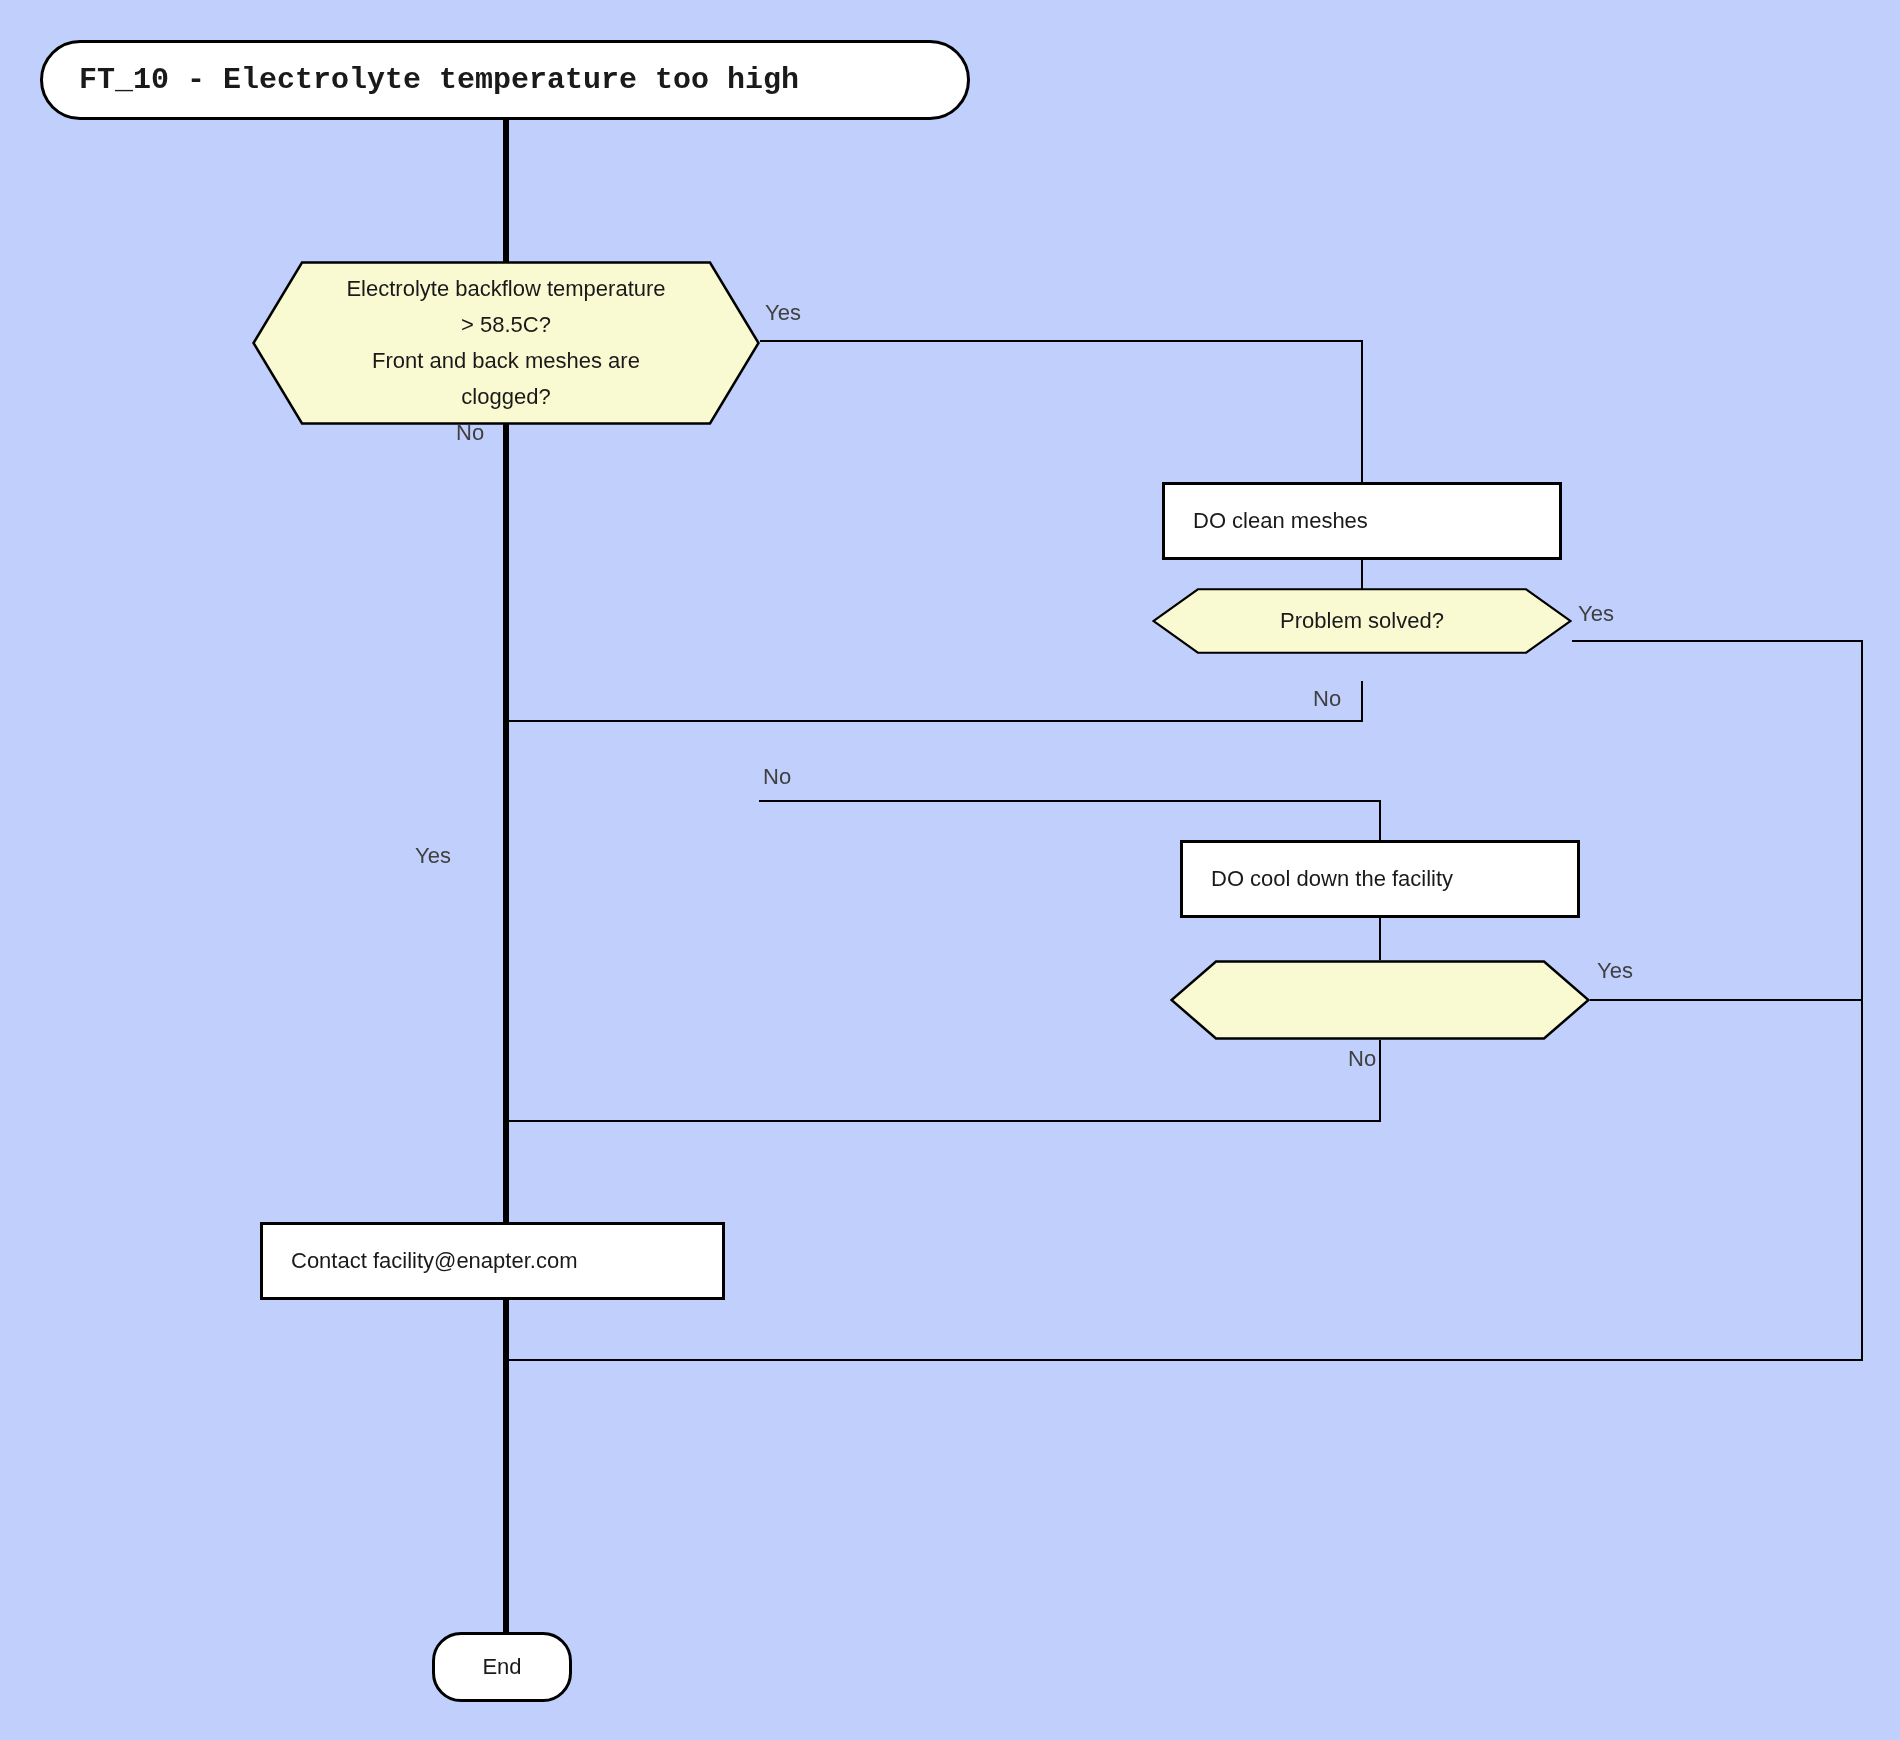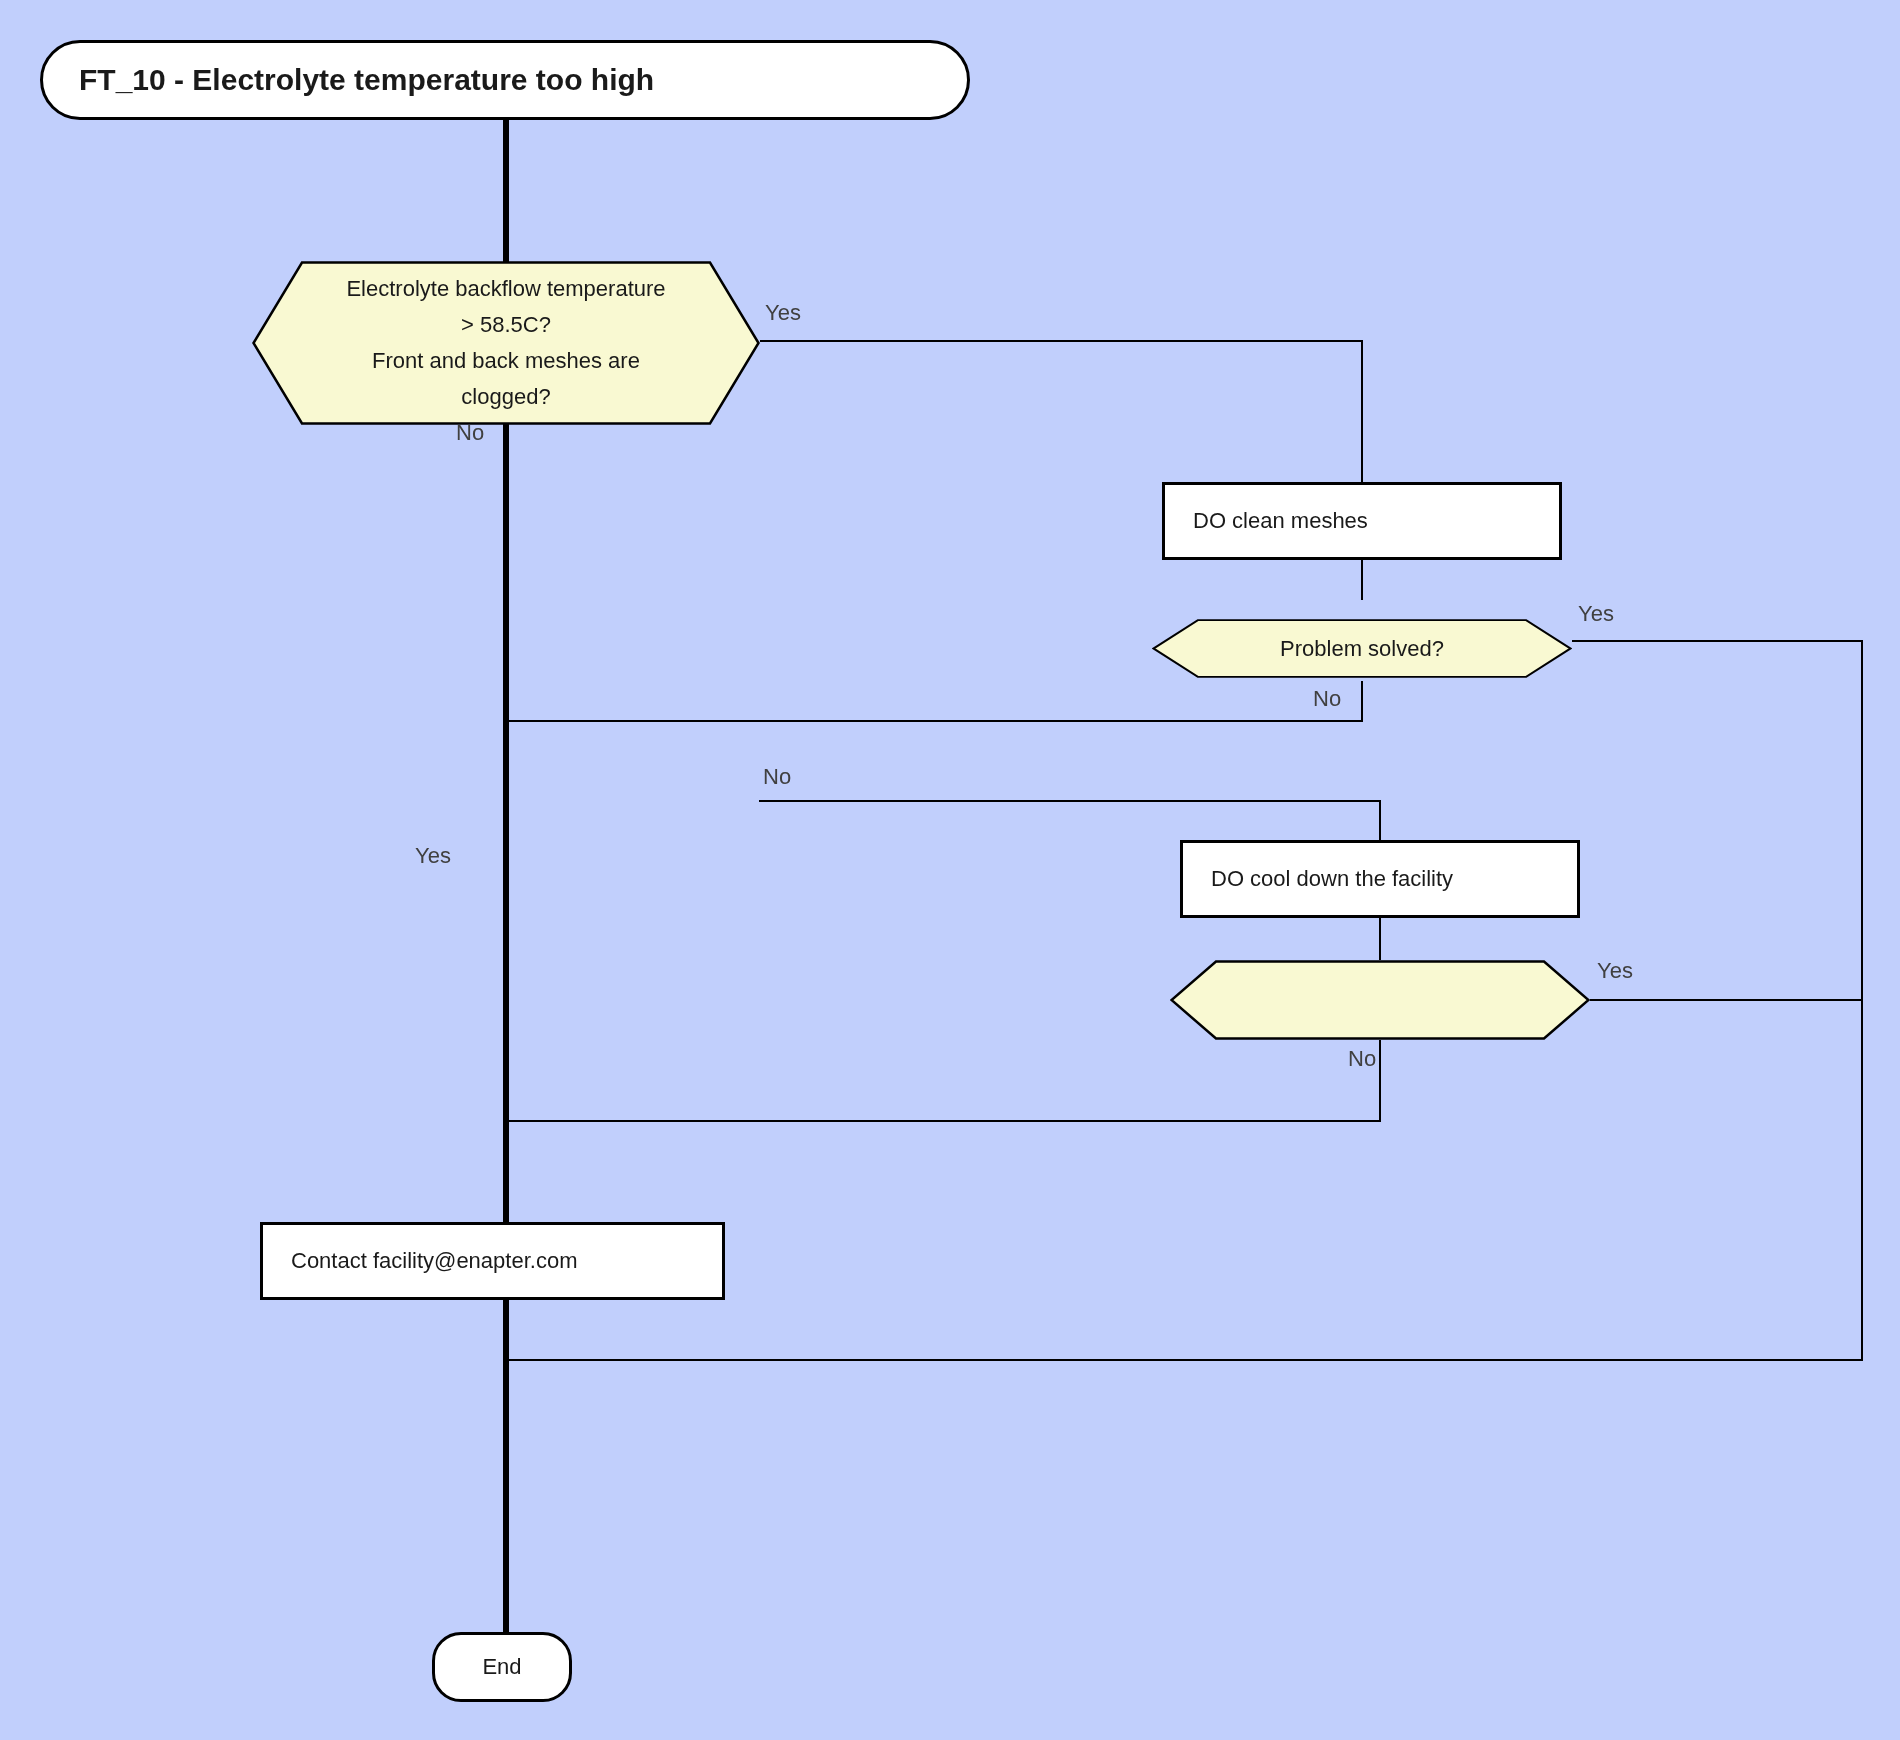--- a/index.html
+++ b/index.html
@@ -27,20 +27,21 @@
     background:#ffffff;
     border:3px solid #000;
     display:flex;
     align-items:center;
   }
   .title-node{
     border-radius:40px;
     font-weight:bold;
     font-size:30px;
     padding-left:36px;
+    font-family:Liberation Mono, monospace;
   }
   .end-node{
     border-radius:29px;
     justify-content:center;
     font-size:22px;
   }
   .process{
     background:#ffffff;
     border:3px solid #000;
     display:flex;
@@ -99,21 +100,21 @@
     <div class="hex-label">Electrolyte backflow temperature
 &gt; 58.5C?
 Front and back meshes are
 clogged?</div>
   </div>
 
   <div class="node process" style="left:1162px; top:482px; width:400px; height:78px;">
     <span>DO clean meshes</span>
   </div>
 
-  <div class="node decision" style="left:1152px; top:619px; width:420px; height:59px;">
+  <div class="node decision" style="left:1152px; top:588px; width:420px; height:66px;">
     <svg class="hex-svg" viewBox="0 0 420 81" preserveAspectRatio="none">
       <polygon points="46,1.5 374,1.5 418.5,40.5 374,79.5 46,79.5 1.5,40.5" fill="#f9f9d2" stroke="#000" stroke-width="2.5"></polygon>
     </svg>
     <div class="hex-label">Problem solved?</div>
   </div>
 
 
   <div class="node process" style="left:1180px; top:840px; width:400px; height:78px;">
     <span>DO cool down the facility</span>
   </div>

